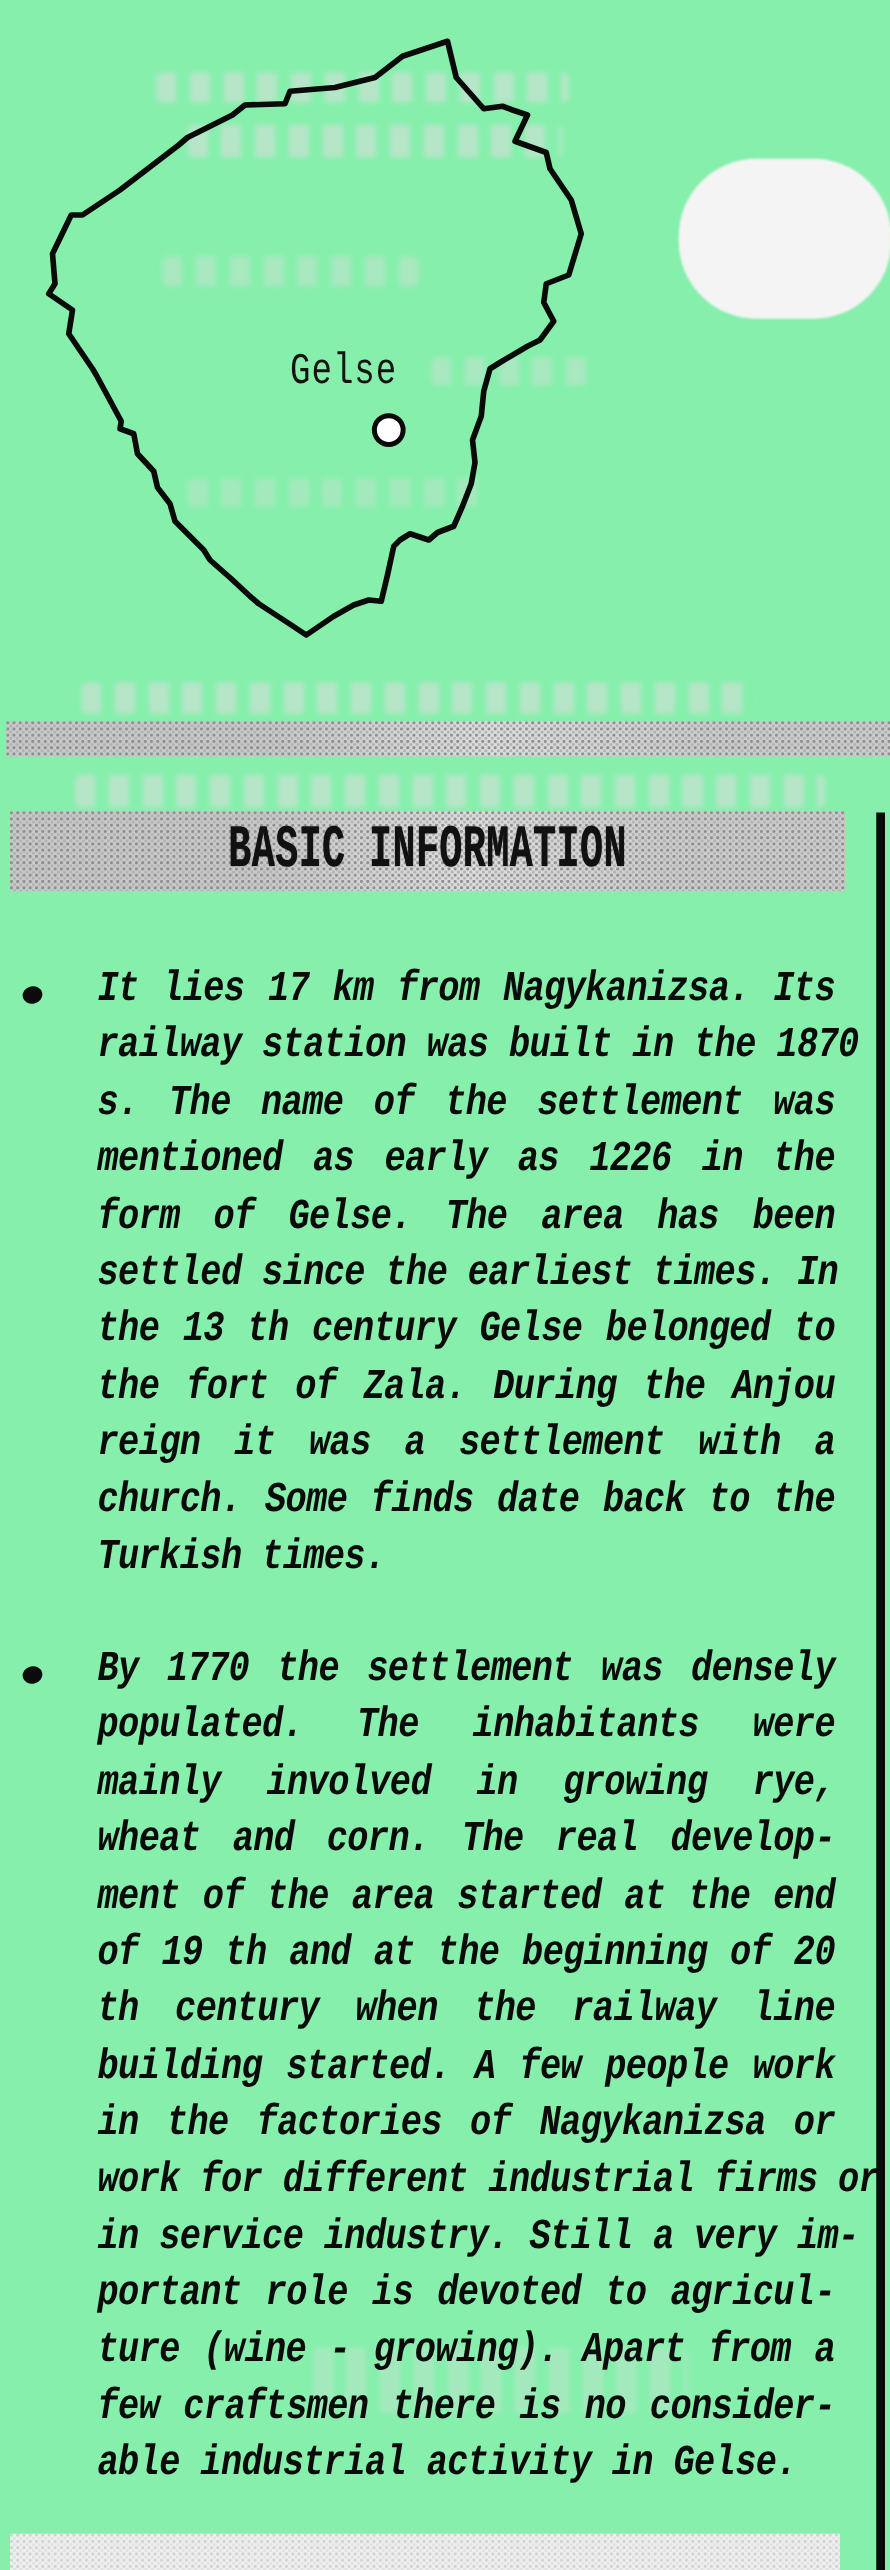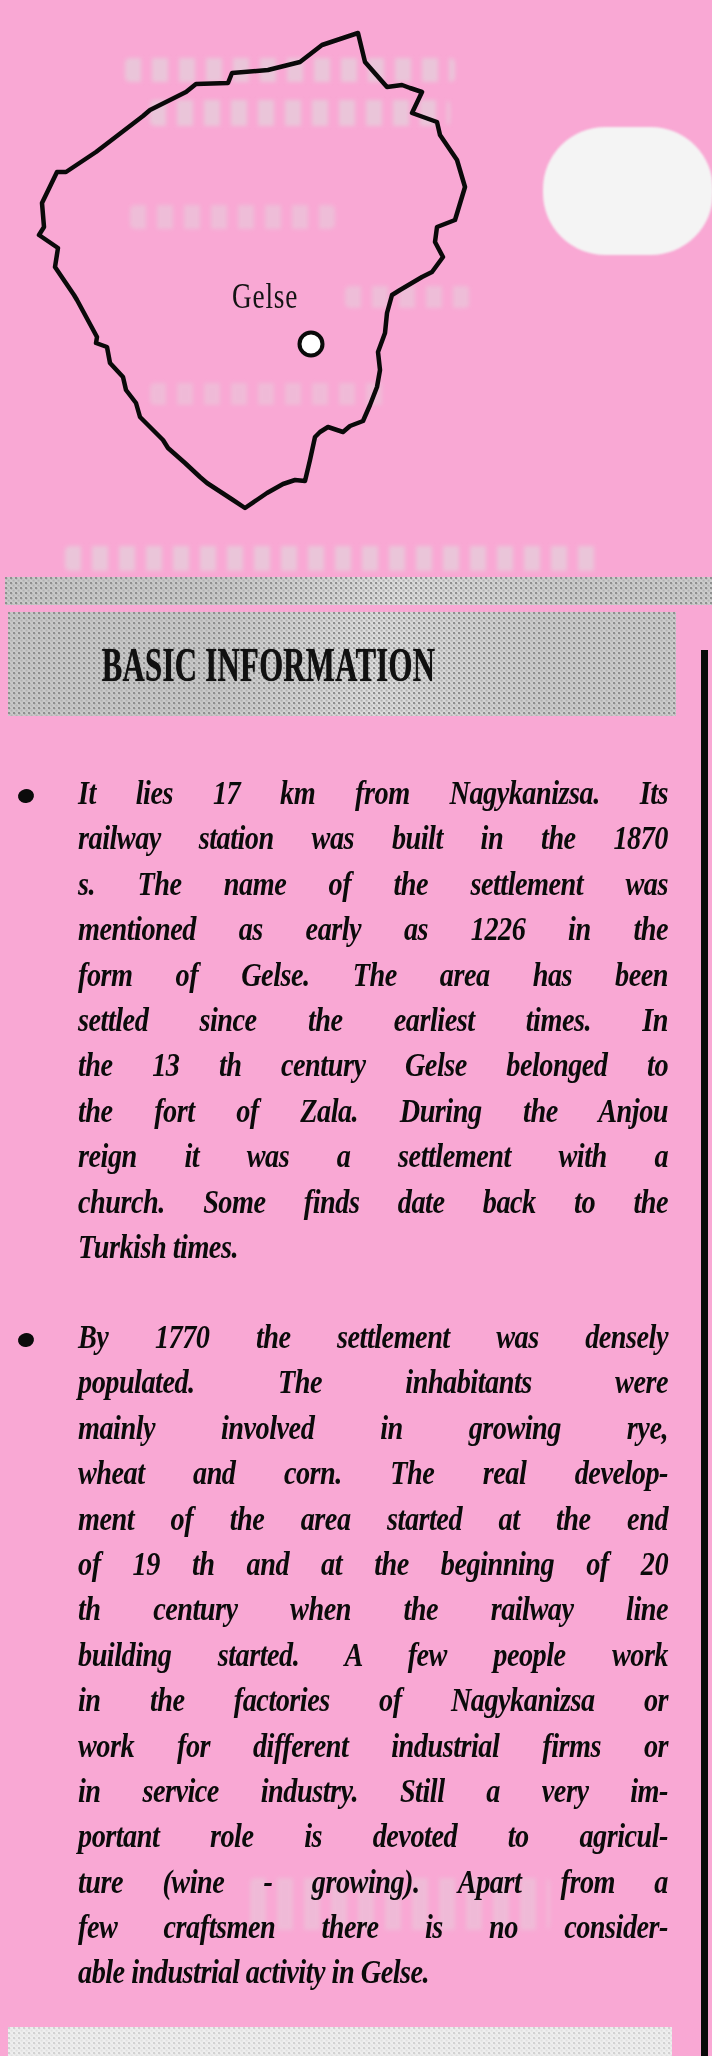--- a/index.html
+++ b/index.html
@@ -1,19 +1,19 @@
 <!DOCTYPE html>
 <html><head>
 <meta charset="utf-8">
 <style>
   html,body{margin:0;padding:0;background:#ffffff;}
   .page{
     position:relative;width:712px;height:2056px;overflow:hidden;
-    background:#f9a8d4;
-    font-family:Liberation Serif, serif;color:#0d0d0d;
+    background:#86efac;
+    font-family:Liberation Mono, monospace;color:#0d0d0d;
   }
 
   
   .ghost{
     position:absolute;border-radius:5px;opacity:.55;filter:blur(2px);
     background:repeating-linear-gradient(90deg,#dedede 0 16px,rgba(255,255,255,0) 16px 27px);
   }
   .blob{
     position:absolute;left:543px;top:127px;width:170px;height:128px;
     background:#f4f4f4;border-radius:62px;filter:blur(1px);
@@ -40,22 +40,22 @@
   .halftone-light{
     background-color:#efefef;
     background-image:
       radial-gradient(circle at 1.2px 1.2px,#d2d2d2 1.05px,rgba(0,0,0,0) 1.5px),
       radial-gradient(circle at 1.2px 1.2px,#e0e0e0 1.05px,rgba(0,0,0,0) 1.5px);
     background-size:5px 5px,5px 5px;
     background-position:0 0,2.5px 2.5px;
   }
   .divider-bar{position:absolute;left:5px;top:577px;width:707px;height:28px;}
   .section-header{
-    position:absolute;left:8px;top:612px;width:668px;height:104px;
-    display:flex;align-items:center;
+    position:absolute;left:8px;top:649px;width:668px;height:64px;
+    display:flex;align-items:center;justify-content:center;
   }
   .section-title{
     font-weight:bold;font-size:48px;letter-spacing:0.5px;color:#111111;
     transform:scaleX(0.64);transform-origin:50% 50%;white-space:nowrap;
     text-shadow:0 0 1px #111;
   }
   .bottom-band{position:absolute;left:8px;top:2027px;width:664px;height:29px;}
 
   
   .column-rule{position:absolute;left:701px;top:650px;width:7px;height:1406px;background:#0a0a0a;}

